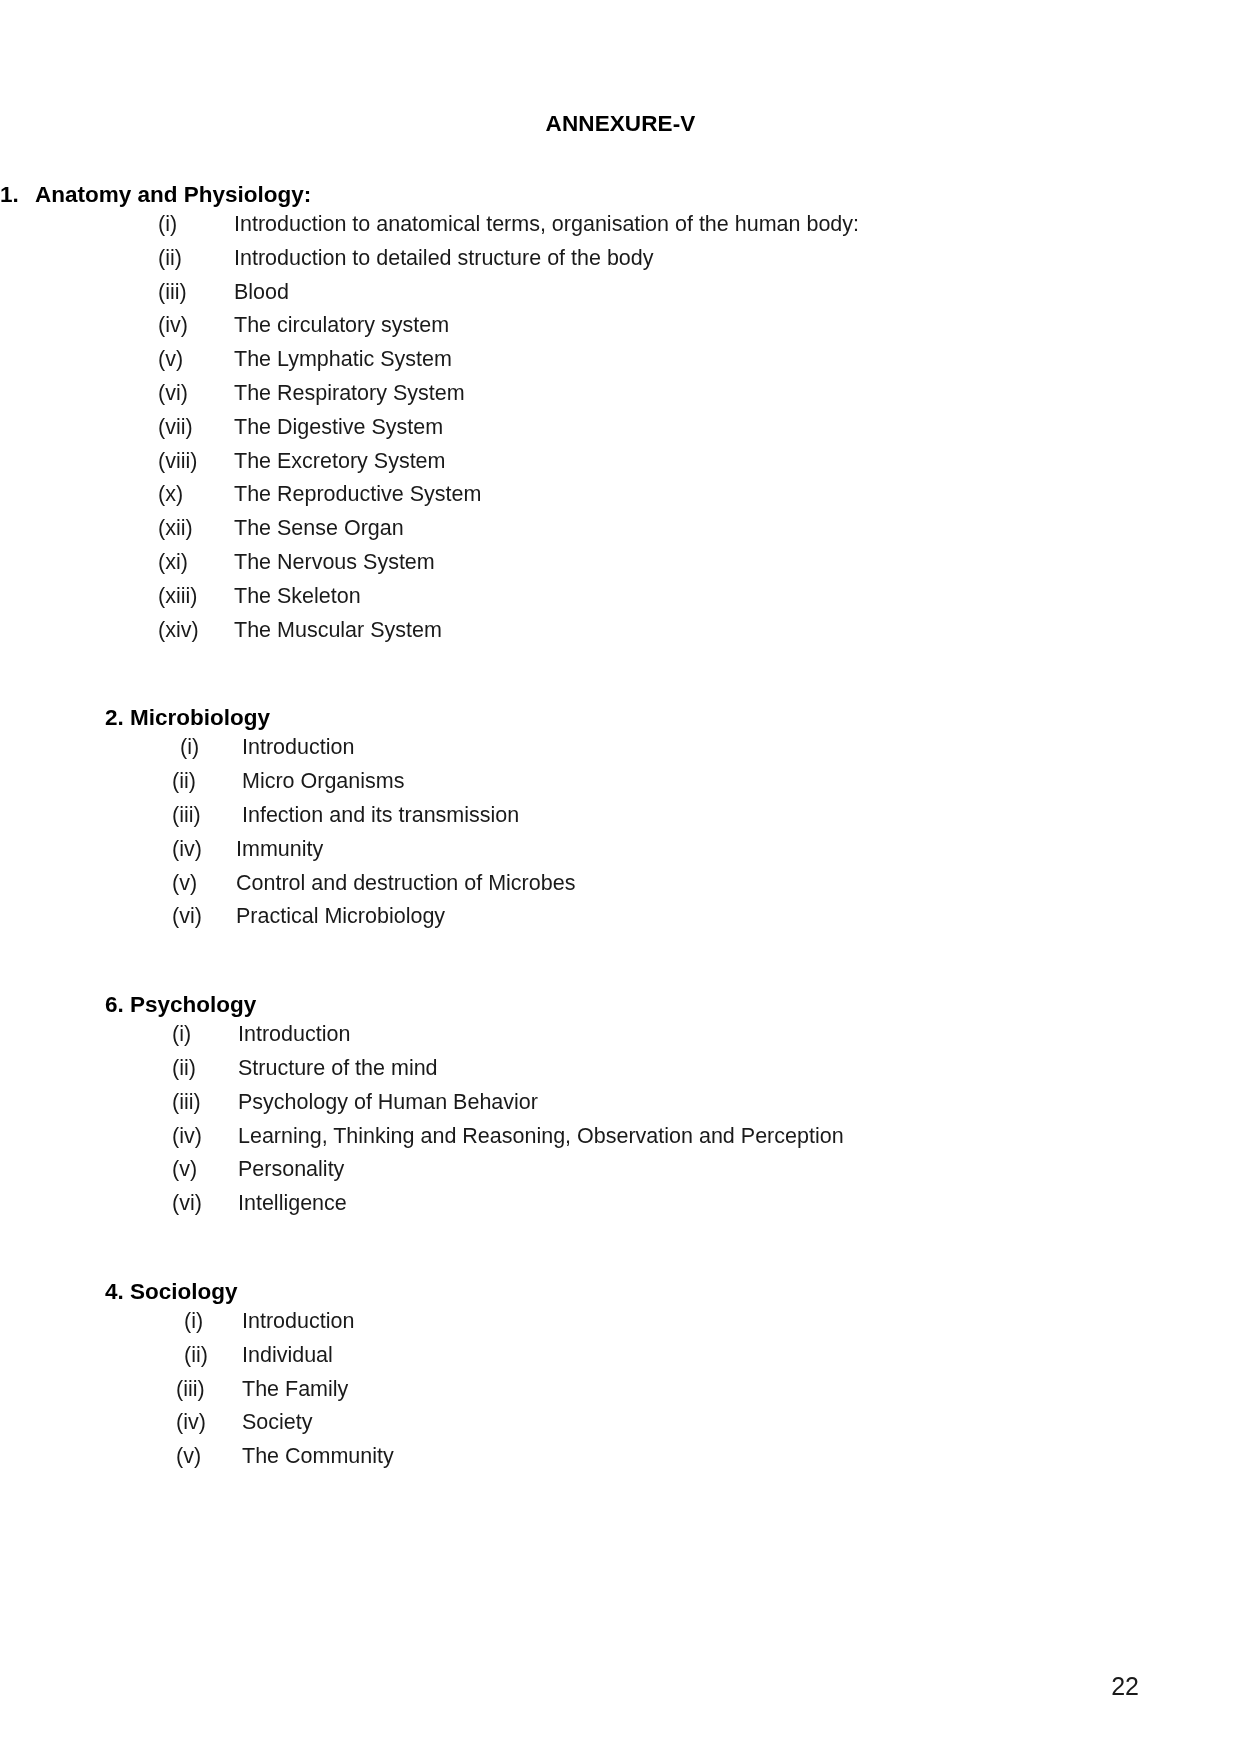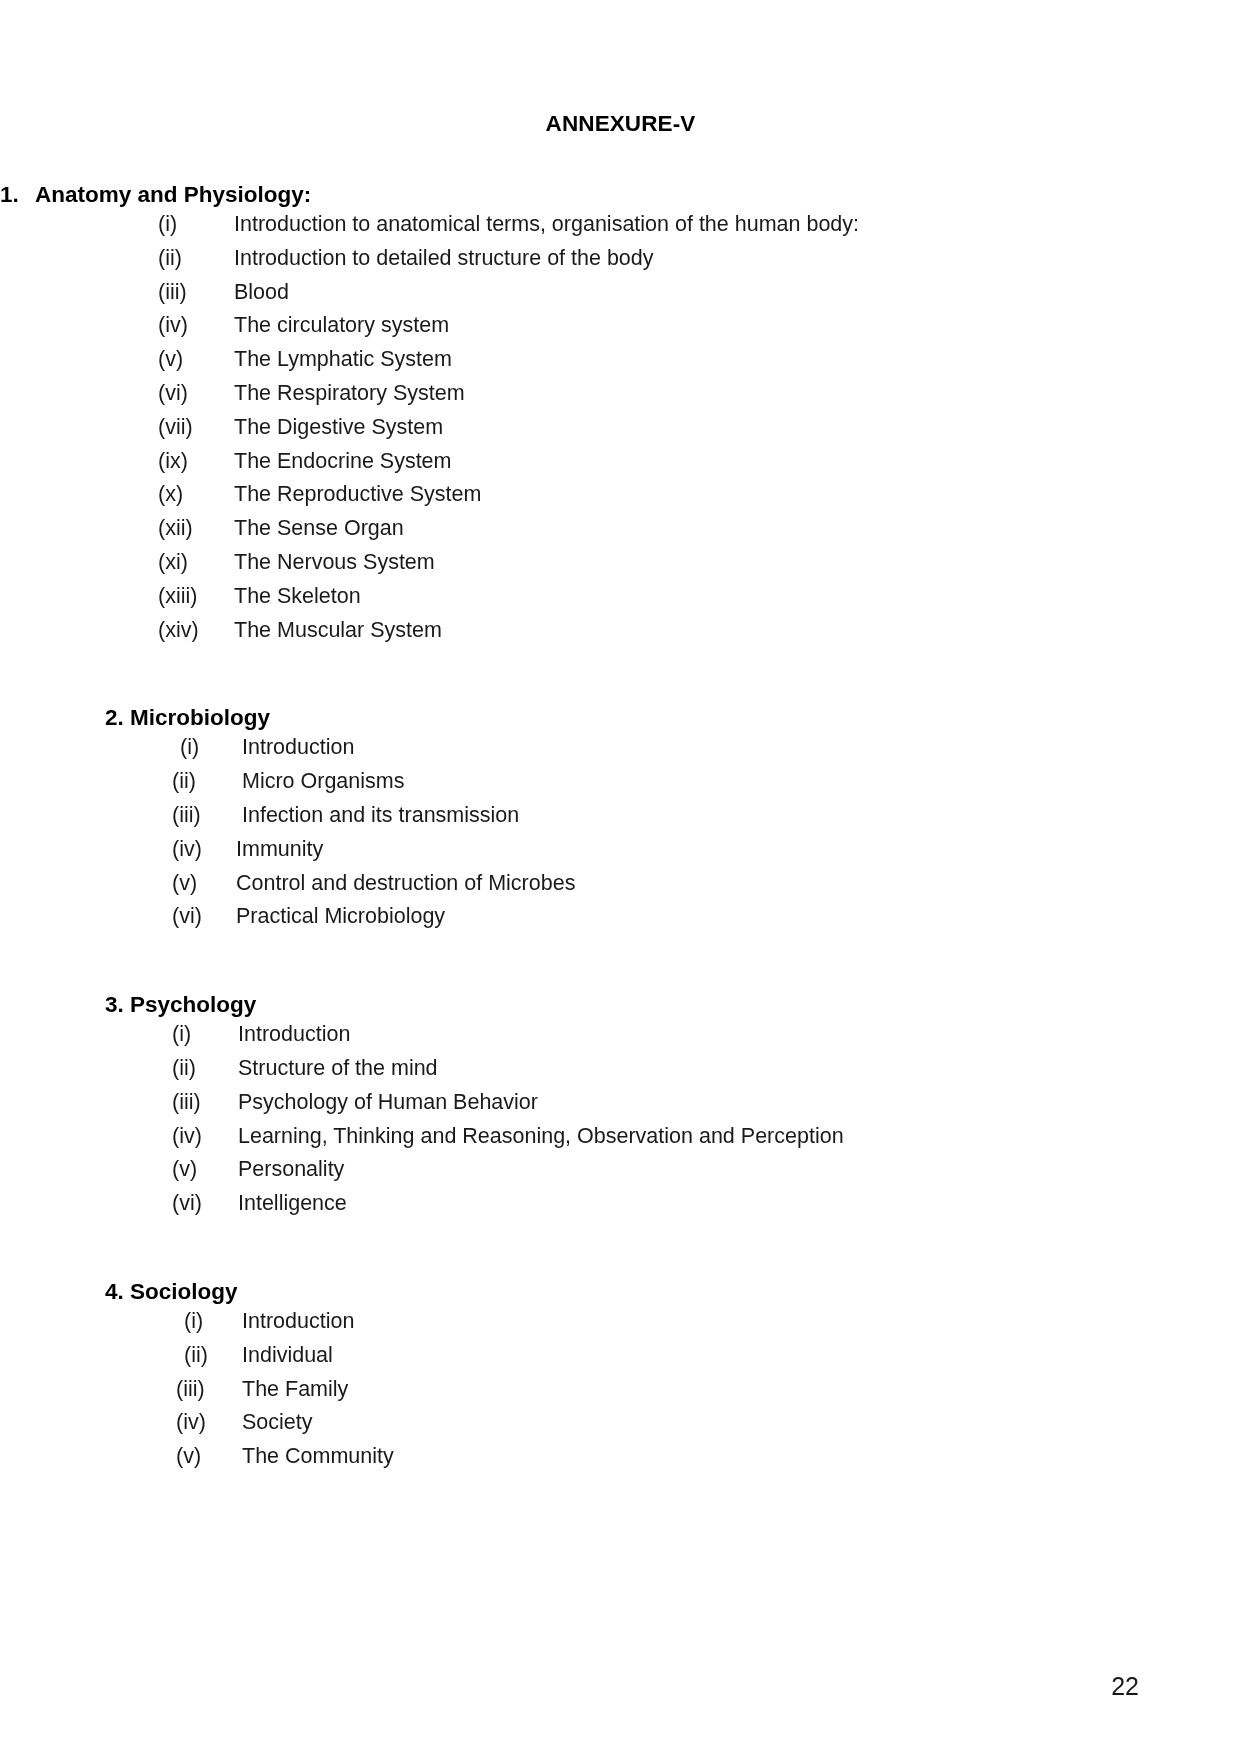--- a/index.html
+++ b/index.html
@@ -168,22 +168,22 @@
           </li>
         <li>
             <span class="roman">(vi)</span>
             <span class="item-text">The Respiratory System</span>
           </li>
         <li>
             <span class="roman">(vii)</span>
             <span class="item-text">The Digestive System</span>
           </li>
         <li>
-            <span class="roman">(ix)</span>
-            <span class="item-text">The Endocrine System</span>
+            <span class="roman">(viii)</span>
+            <span class="item-text">The Excretory System</span>
           </li>
         <li>
             <span class="roman">(x)</span>
             <span class="item-text">The Reproductive System</span>
           </li>
         <li>
             <span class="roman">(xii)</span>
             <span class="item-text">The Sense Organ</span>
           </li>
         <li>
@@ -229,21 +229,21 @@
         <li>
             <span class="roman">(vi)</span>
             <span class="item-text">Practical Microbiology</span>
           </li>
       </ul>
     </div>
 
     <div class="gap-s2-s3"></div>
 
     <div class="section">
-      <div class="section-heading plain">3. Psychology</div>
+      <div class="section-heading plain">6. Psychology</div>
       <ul class="items list-s3">
         <li>
             <span class="roman">(i)</span>
             <span class="item-text">Introduction</span>
           </li>
         <li>
             <span class="roman">(ii)</span>
             <span class="item-text">Structure of the mind</span>
           </li>
         <li>

